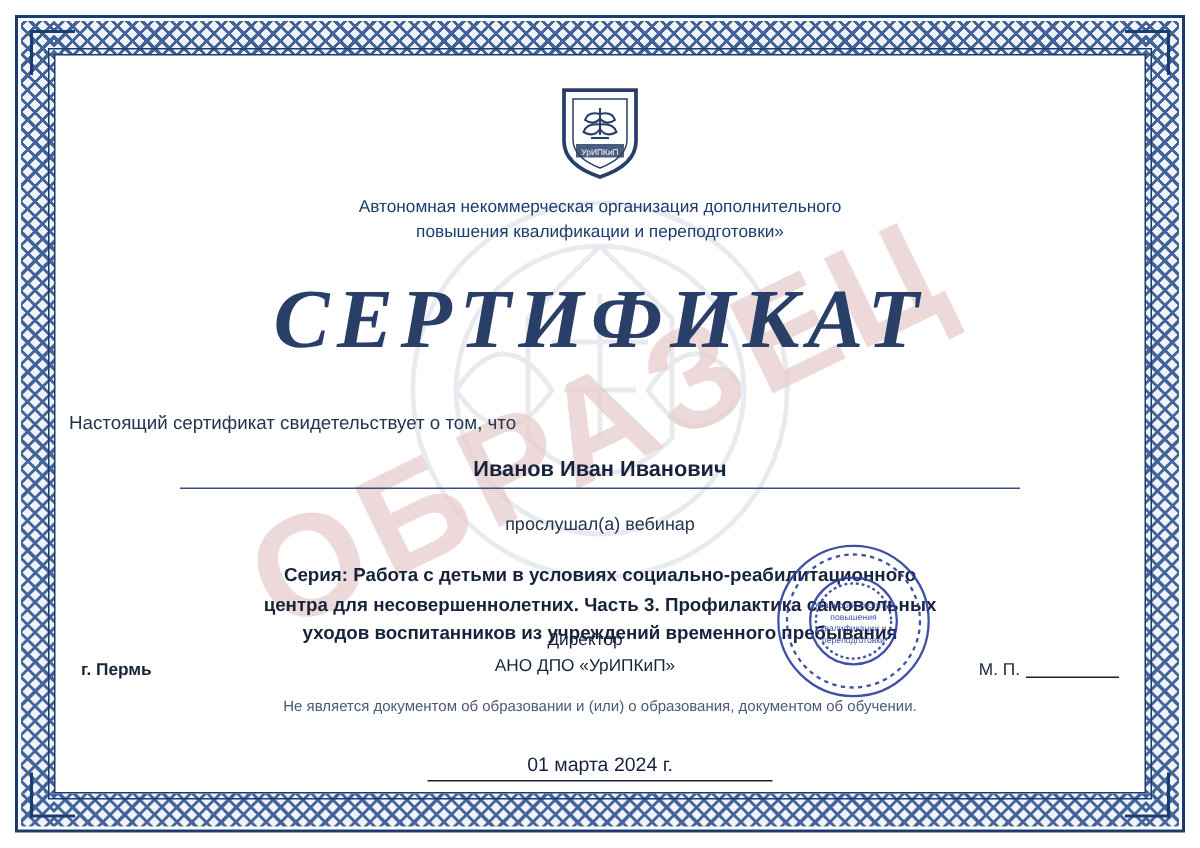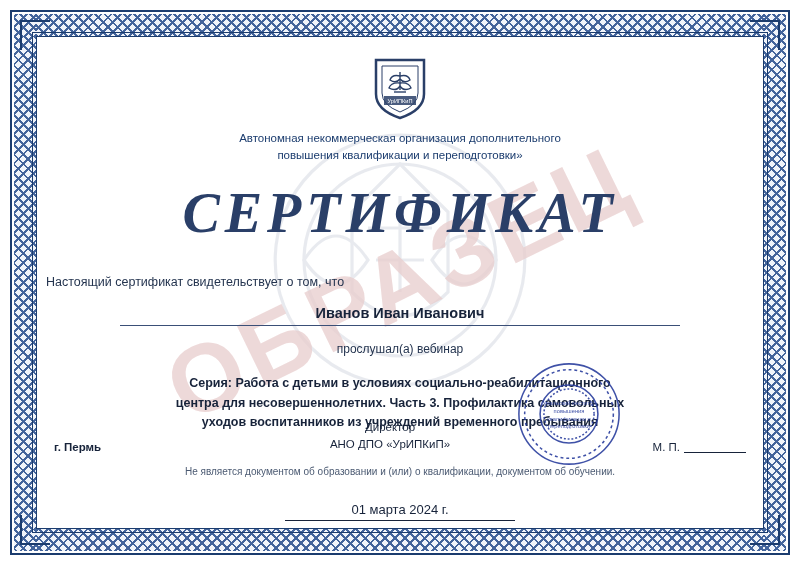--- a/index.html
+++ b/index.html
@@ -327,18 +327,18 @@
       <div class="sign-city">г. Пермь</div>
       <div class="sign-center">
         <div>Директор</div>
         <div>АНО ДПО «УрИПКиП»</div>
       </div>
       <div class="sign-mp">
         <span>М. П.</span><span class="mp-line"></span>
       </div>
     </div>
 
-    <div class="disclaimer">Не является документом об образовании и (или) о квалификации, документом об обучении.</div>
+    <div class="disclaimer">Не является документом об образовании и (или) о образования, документом об обучении.</div>
 
     <div class="date-block">01 марта 2024 г.</div>
 
   </div>
 </div>
 
 </body></html>

